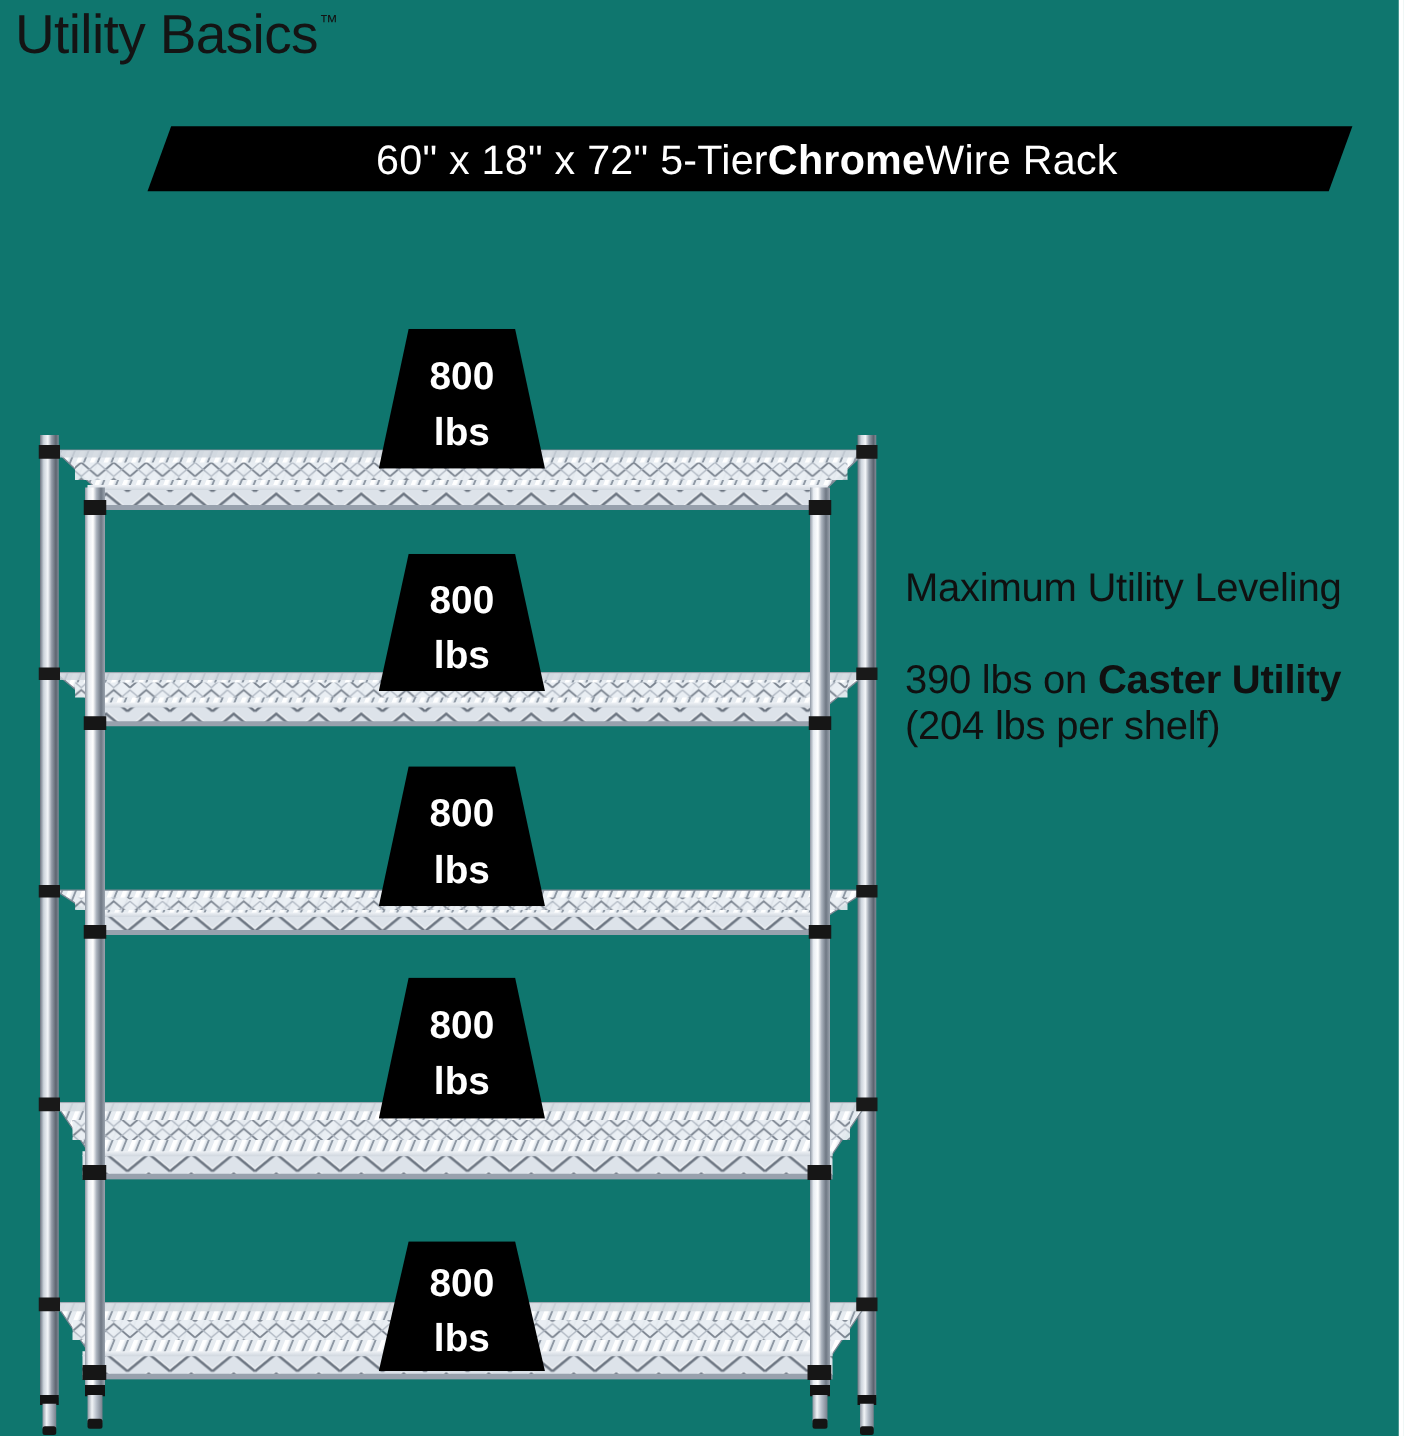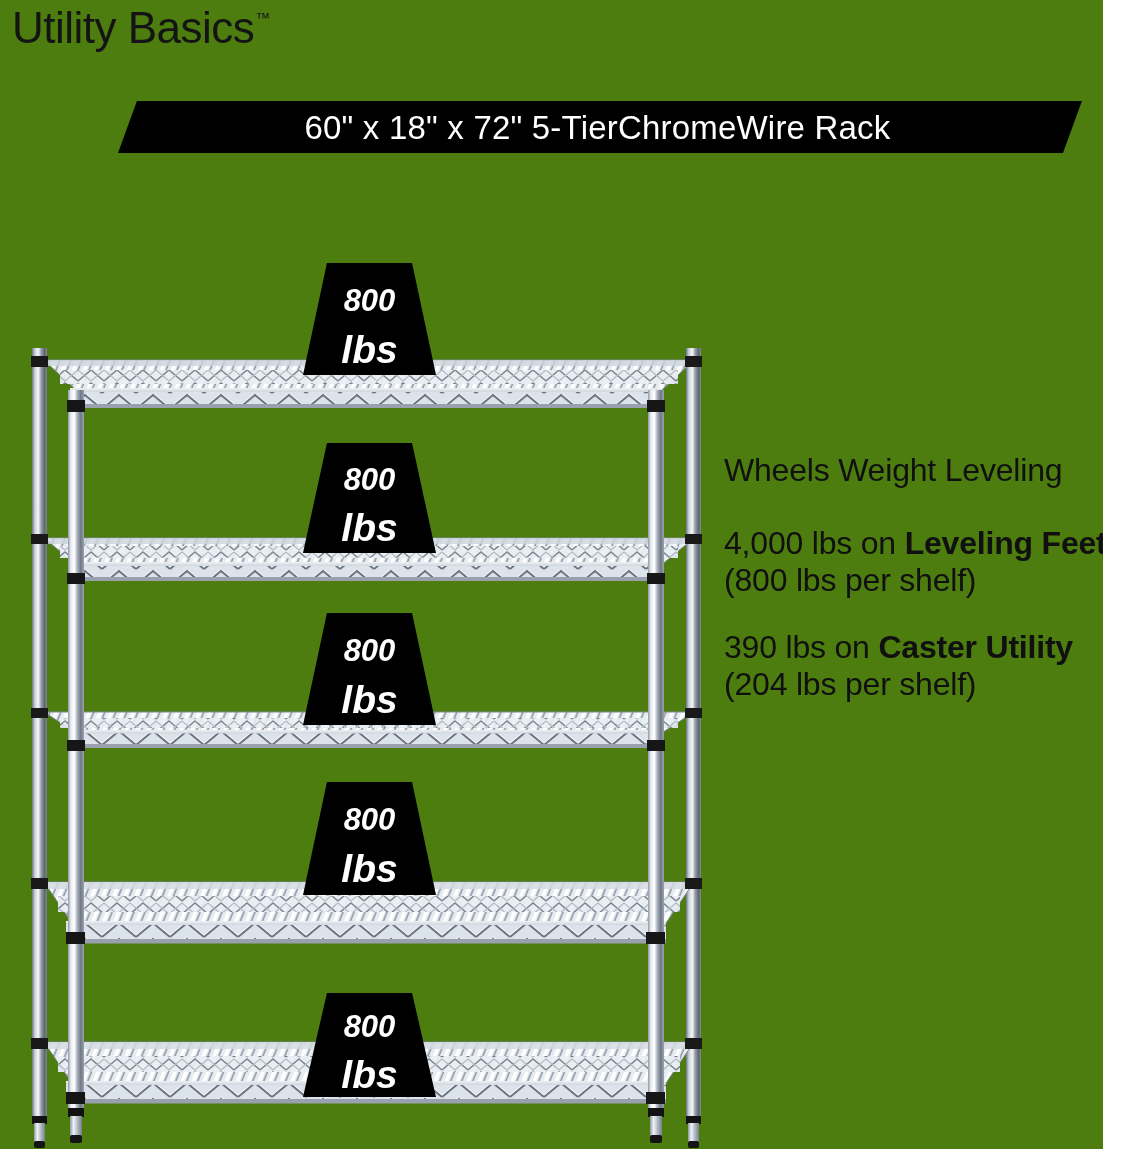--- a/index.html
+++ b/index.html
@@ -9,22 +9,23 @@
     background: #ffffff;
   }
   body {
     font-family: "Liberation Sans", sans-serif;
     -webkit-font-smoothing: antialiased;
   }
   #page {
     position: relative;
     width: 1103px;
     height: 1149px;
-    background: #4d7c0f;
+    background: #0f766e;
     overflow: hidden;
+    padding-left: 16px;
   }
 
   
   #brand {
     position: absolute;
     left: 12px;
     top: 6px;
     font-size: 44px;
     line-height: 1;
     color: #141414;
@@ -63,21 +64,21 @@
     align-items: center;
     justify-content: center;
     color: #ffffff;
     font-size: 33px;
     line-height: 1;
     letter-spacing: 0.2px;
     white-space: nowrap;
     padding-left: 14px;
     box-sizing: border-box;
   }
-  #banner-text .bold { font-weight: 400; }
+  #banner-text .bold { font-weight: 700; }
 
   
   #rack {
     position: absolute;
     left: 0px;
     top: 330px;
     width: 730px;
     height: 819px;
   }
   #rack svg { display: block; }
@@ -89,24 +90,23 @@
     text-align: center;
     background: #000000;
   }
   .badge .num,
   .badge .unit {
     position: relative;
     z-index: 2;
     display: block;
     font-weight: 700;
     line-height: 1;
-    font-style: italic;
   }
   .badge .num { font-size: 31px; }
-  .badge .unit { font-size: 39px; }
+  .badge .unit { font-size: 31px; }
 
   
   #copy {
     position: absolute;
     left: 724px;
     top: 452px;
     width: 399px;
     color: #101010;
   }
   #copy .para {
@@ -337,27 +337,24 @@
   <div class="badge" style="left:303px; top:993px; width:133px; height:104px;
               clip-path: polygon(18% 0%, 82% 0%, 100% 100%, 0% 100%);
               padding-top:18px; box-sizing:border-box;">
     <span class="num">800</span>
     <span class="unit" style="margin-top:13px;">lbs</span>
   </div>
 
   <div id="copy">
 
     <p class="para heading">
-      <span>Wheels Weight</span>
+      <span>Maximum Utility</span>
       <span>Leveling</span>
     </p>
 
-    <p class="para">
-      <span>4,000 lbs on </span><span class="bold">Leveling Feet</span><span> (800 lbs per shelf)</span>
-    </p>
 
     <p class="para">
       <span>390 lbs on </span><span class="bold">Caster Utility</span><span> (204 lbs per shelf)</span>
     </p>
 
   </div>
 
 </div>
 
 </body></html>

